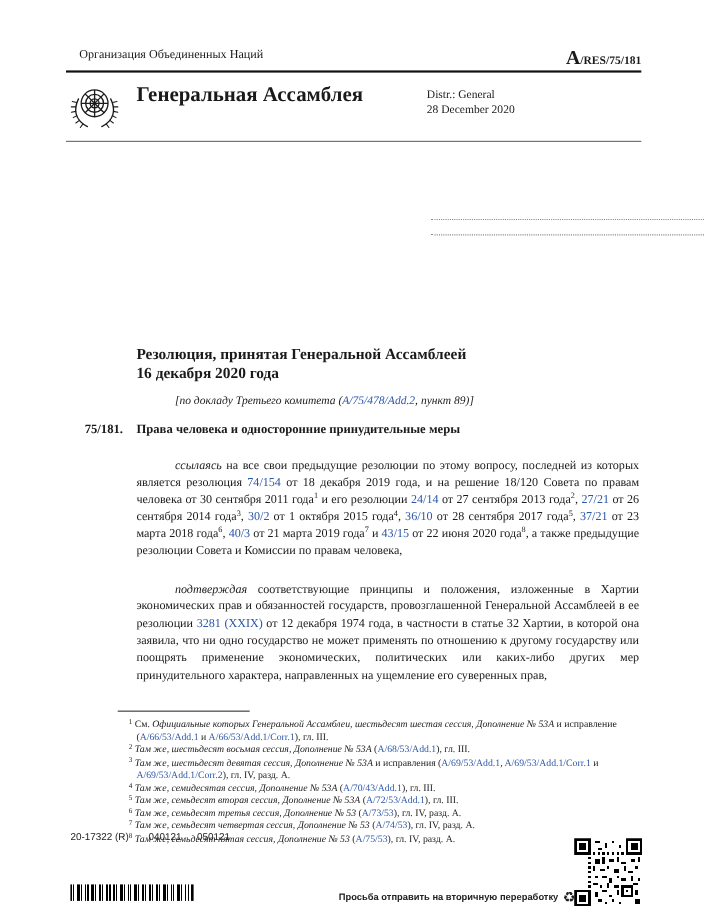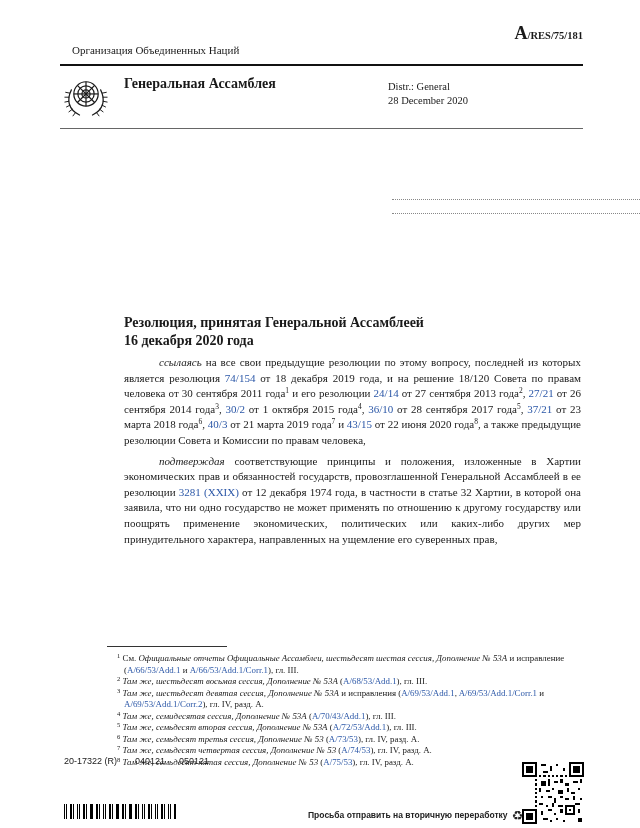--- a/index.html
+++ b/index.html
@@ -4,43 +4,43 @@
 <style>
   :root { --link-color:#2b57a7; }
   html,body { margin:0; padding:0; background:#ffffff; }
   .page {
     position:relative; width:640px; height:828px; margin:0 auto;
     background:#ffffff; color:#1a1a1a; overflow:hidden;
     font-family:"Liberation Serif","DejaVu Serif",serif;
   }
   
   .org-name { position:absolute; left:72px; top:44px; font-size:11px; }
-  .doc-symbol { position:absolute; right:57px; top:23px; font-weight:bold; white-space:nowrap; }
+  .doc-symbol { position:absolute; right:57px; top:42px; font-weight:bold; white-space:nowrap; }
   .doc-symbol .big { font-size:18px; }
   .doc-symbol .rest { font-size:10.5px; }
   .rule-top { position:absolute; left:60px; width:523px; top:64px; height:2px; background:#111; }
   .emblem { position:absolute; left:60px; top:72px; width:52px; height:52px; }
-  .assembly-title { position:absolute; left:124px; top:76px; font-size:14px; font-weight:bold; }
+  .assembly-title { position:absolute; left:124px; top:76px; font-size:19px; font-weight:bold; }
   .distr { position:absolute; left:388px; top:80px; font-size:10.5px; line-height:14px; }
   .rule-bottom { position:absolute; left:60px; width:523px; top:128px; height:1px; background:#666; }
   .dotline { position:absolute; left:392px; width:248px; border-top:1.5px dotted #888; height:0; }
   .dotline.one { top:199px; }
   .dotline.two { top:213px; }
   
   .session { position:absolute; left:60px; top:222px; width:262px; font-size:10.5px; line-height:13.2px; }
   .session .bold { font-weight:bold; }
   .session .agenda { font-weight:bold; margin-top:5px; }
   
   .main-col { position:absolute; left:124px; top:314px; width:457px; }
   .res-heading { font-size:14px; font-weight:bold; line-height:18px; }
   .report-ref { margin-top:9px; font-style:italic; font-size:10.5px; text-indent:35px; }
   .res-number-row { margin-top:15px; margin-left:-47px; display:flex; font-weight:bold; font-size:11.5px; }
   .res-num { width:47px; flex:none; }
   .opening { margin-top:13px; font-size:11px; font-style:italic; text-indent:35px; }
-  .para { margin-top:5px; font-size:11px; line-height:15.6px; text-align:justify; text-indent:35px; }
+  .para { margin-top:19px; font-size:11px; line-height:15.6px; text-align:justify; text-indent:35px; }
   .doclink { color:var(--link-color); text-decoration:none; }
   sup.fnref { font-size:7.5px; line-height:0; vertical-align:4px; }
   em { font-style:italic; }
   
   .footnotes { position:absolute; left:124px; top:646px; width:457px; font-size:8.9px; line-height:11.5px; }
   .fn-rule { width:120px; margin-left:-17px; border-top:1px solid #333; margin-bottom:6px; }
   .footnote { text-indent:-7px; }
   sup.fnmark { font-size:6.5px; line-height:0; vertical-align:3px; }
   
   .job-line { position:absolute; left:64px; top:756px; font-family:"Liberation Sans","DejaVu Sans",sans-serif; font-size:9px; white-space:nowrap;text-align:center; }
@@ -110,28 +110,33 @@
   </div>
   <div class="rule-bottom"></div>
 
   <div class="dotline one"></div>
   <div class="dotline two"></div>
 
 
   <div class="main-col">
     <div class="res-heading">Резолюция, принятая Генеральной Ассамблеей</div>
     <div class="res-heading">16 декабря 2020 года</div>
+    <div class="report-ref"><span>[по докладу Третьего комитета (</span><a href="#" class="doclink">A/75/478/Add.2</a><span>, пункт 89)]</span></div>
+    <div class="res-number-row">
+      <span class="res-num">75/181.</span>
+      <span class="res-title">Права человека и односторонние принудительные меры</span>
+    </div>
     <div class="para"><em>ссылаясь</em><span> на все свои предыдущие резолюции по этому вопросу, последней из которых является резолюция </span><a href="#" class="doclink">74/154</a><span> от 18 декабря 2019 года, и на решение 18/120 Совета по правам человека от 30 сентября 2011 года</span><sup class="fnref">1</sup><span> и его резолюции </span><a href="#" class="doclink">24/14</a><span> от 27 сентября 2013 года</span><sup class="fnref">2</sup><span>, </span><a href="#" class="doclink">27/21</a><span> от 26 сентября 2014 года</span><sup class="fnref">3</sup><span>, </span><a href="#" class="doclink">30/2</a><span> от 1 октября 2015 года</span><sup class="fnref">4</sup><span>, </span><a href="#" class="doclink">36/10</a><span> от 28 сентября 2017 года</span><sup class="fnref">5</sup><span>, </span><a href="#" class="doclink">37/21</a><span> от 23 марта 2018 года</span><sup class="fnref">6</sup><span>, </span><a href="#" class="doclink">40/3</a><span> от 21 марта 2019 года</span><sup class="fnref">7</sup><span> и </span><a href="#" class="doclink">43/15</a><span> от 22 июня 2020 года</span><sup class="fnref">8</sup><span>, а также предыдущие резолюции Совета и Комиссии по правам человека,</span></div>
     <div class="para"><em>подтверждая</em><span> соответствующие принципы и положения, изложенные в Хартии экономических прав и обязанностей государств, провозглашенной Генеральной Ассамблеей в ее резолюции </span><a href="#" class="doclink">3281 (XXIX)</a><span> от 12 декабря 1974 года, в частности в статье 32 Хартии, в которой она заявила, что ни одно государство не может применять по отношению к другому государству или поощрять применение экономических, политических или каких-либо других мер принудительного характера, направленных на ущемление его суверенных прав,</span></div>
   </div>
 
   <div class="footnotes">
     <div class="fn-rule"></div>
     <div>
-        <div class="footnote"><sup class="fnmark">1</sup> <span>См. </span><em>Официальные отчеты Официальные Ассамблеи, шестьдесят шестая сессия, Дополнение № 53A</em><span> и исправление (</span><a href="#" class="doclink">A/66/53/Add.1</a><span> и </span><a href="#" class="doclink">A/66/53/Add.1/Corr.1</a><span>), гл. III.</span></div>
+        <div class="footnote"><sup class="fnmark">1</sup> <span>См. </span><em>Официальные которых Генеральной Ассамблеи, шестьдесят шестая сессия, Дополнение № 53A</em><span> и исправление (</span><a href="#" class="doclink">A/66/53/Add.1</a><span> и </span><a href="#" class="doclink">A/66/53/Add.1/Corr.1</a><span>), гл. III.</span></div>
         <div class="footnote"><sup class="fnmark">2</sup> <em>Там же, шестьдесят восьмая сессия, Дополнение № 53A</em><span> (</span><a href="#" class="doclink">A/68/53/Add.1</a><span>), гл. III.</span></div>
         <div class="footnote"><sup class="fnmark">3</sup> <em>Там же, шестьдесят девятая сессия, Дополнение № 53A</em><span> и исправления (</span><a href="#" class="doclink">A/69/53/Add.1</a><span>, </span><a href="#" class="doclink">A/69/53/Add.1/Corr.1</a><span> и </span><a href="#" class="doclink">A/69/53/Add.1/Corr.2</a><span>), гл. IV, разд. A.</span></div>
         <div class="footnote"><sup class="fnmark">4</sup> <em>Там же, семидесятая сессия, Дополнение № 53A</em><span> (</span><a href="#" class="doclink">A/70/43/Add.1</a><span>), гл. III.</span></div>
         <div class="footnote"><sup class="fnmark">5</sup> <em>Там же, семьдесят вторая сессия, Дополнение № 53A</em><span> (</span><a href="#" class="doclink">A/72/53/Add.1</a><span>), гл. III.</span></div>
         <div class="footnote"><sup class="fnmark">6</sup> <em>Там же, семьдесят третья сессия, Дополнение № 53</em><span> (</span><a href="#" class="doclink">A/73/53</a><span>), гл. IV, разд. A.</span></div>
         <div class="footnote"><sup class="fnmark">7</sup> <em>Там же, семьдесят четвертая сессия, Дополнение № 53</em><span> (</span><a href="#" class="doclink">A/74/53</a><span>), гл. IV, разд. A.</span></div>
         <div class="footnote"><sup class="fnmark">8</sup> <em>Там же, семьдесят пятая сессия, Дополнение № 53</em><span> (</span><a href="#" class="doclink">A/75/53</a><span>), гл. IV, разд. A.</span></div>
       </div>
   </div>
 

